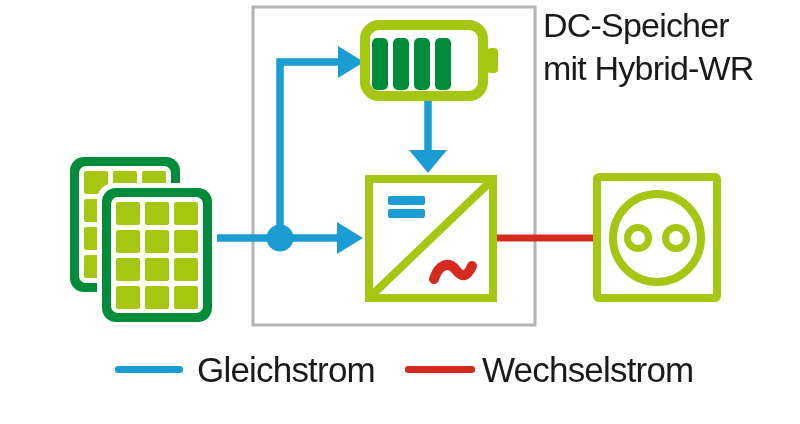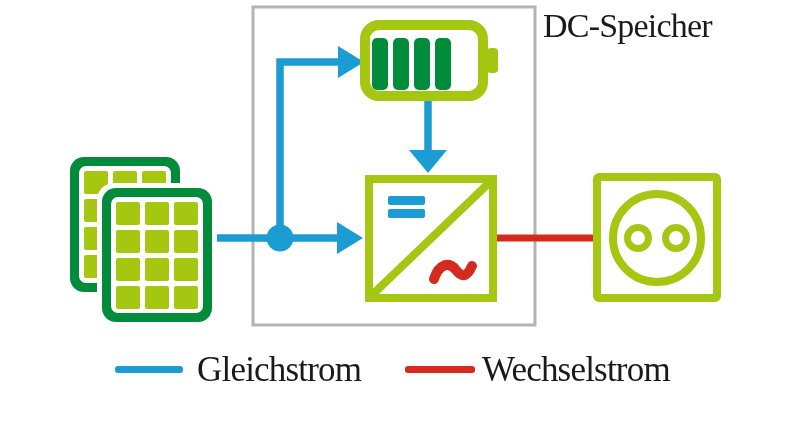--- a/index.html
+++ b/index.html
@@ -1,18 +1,18 @@
 <!DOCTYPE html>
 <html style="--dc-blue: #1B9CD2; --ac-red: #D52B1E; --lime-green: #A6C712; --dark-green: #008C3B; --box-border-gray: #B3B3B3; --text-black: #1A1A1A; --background: #FFFFFF;"><head>
 <meta charset="utf-8">
 <style>
   html,body{margin:0;padding:0;background:#fff;}
   .stage{
     position:relative;width:760px;height:424px;background:var(--background,#fff);
-    font-family:Liberation Serif, serif;overflow:hidden;
+    font-family:Liberation Sans, sans-serif;overflow:hidden;
   }
   .stage svg{position:absolute;left:0;top:0;}
   
   .stroke-blue{stroke:var(--dc-blue);}   .fill-blue{fill:var(--dc-blue);}
   .stroke-red{stroke:var(--ac-red);}
   .stroke-lime{stroke:var(--lime-green);}.fill-lime{fill:var(--lime-green);}
   .fill-dkgreen{fill:var(--dark-green);}
   .stroke-gray{stroke:var(--box-border-gray);}
   .fill-white{fill:#ffffff;} .no-fill{fill:none;}
 
@@ -115,20 +115,21 @@
     <g>
       <rect x="597" y="177" width="120" height="121" rx="2" class="fill-white stroke-lime" stroke-width="8"></rect>
       <circle cx="657" cy="238" r="44" class="no-fill stroke-lime" stroke-width="8"></circle>
       <circle cx="638" cy="238" r="10.5" class="no-fill stroke-lime" stroke-width="7"></circle>
       <circle cx="676" cy="238" r="10.5" class="no-fill stroke-lime" stroke-width="7"></circle>
     </g>
   </svg>
 
   <div class="title">
     <div>DC-Speicher</div>
+    <div>mit Hybrid-WR</div>
   </div>
 
   <div>
     <div id="legend-dc-swatch" class="legend-swatch"></div>
     <div id="legend-dc-label" class="legend-label">Gleichstrom</div>
     <div id="legend-ac-swatch" class="legend-swatch"></div>
     <div id="legend-ac-label" class="legend-label">Wechselstrom</div>
   </div>
 
 </div>

